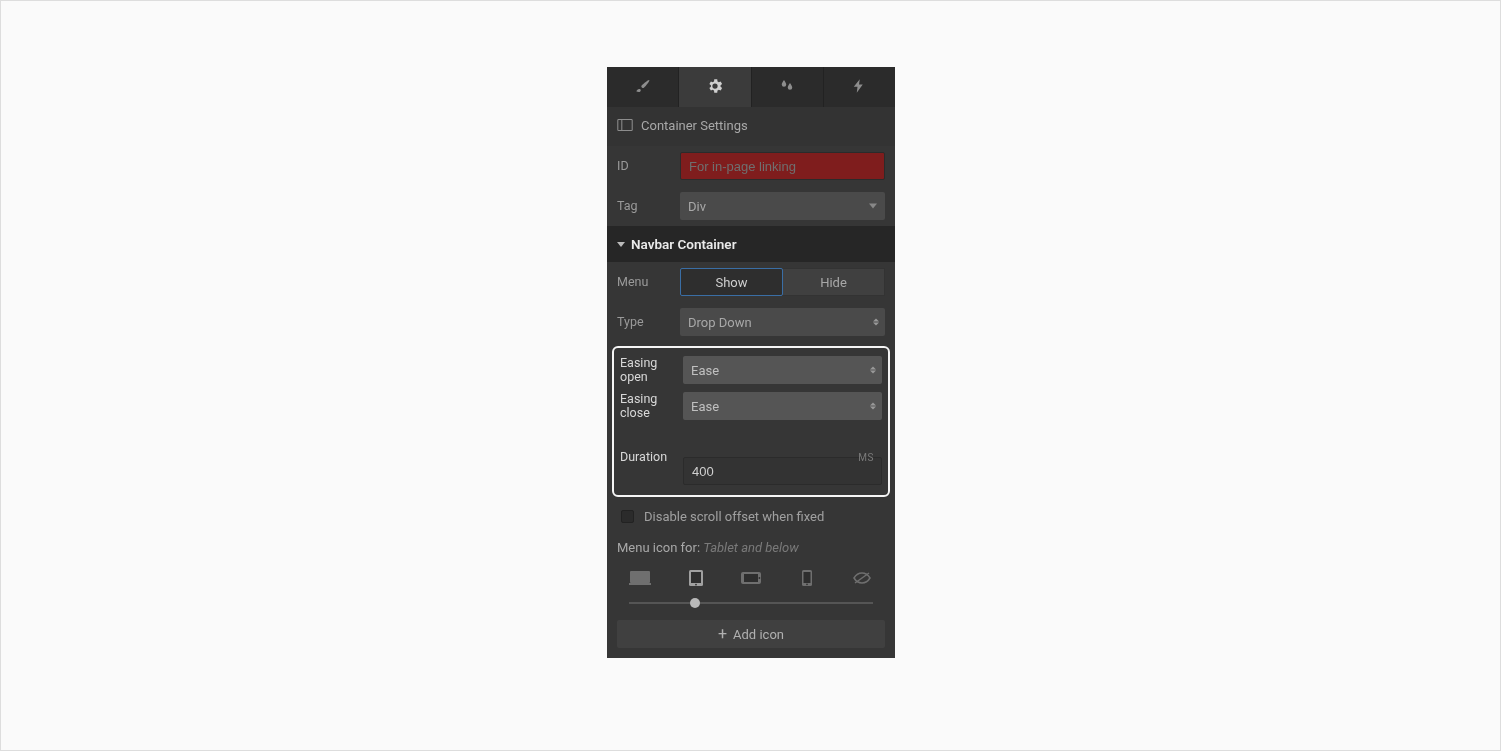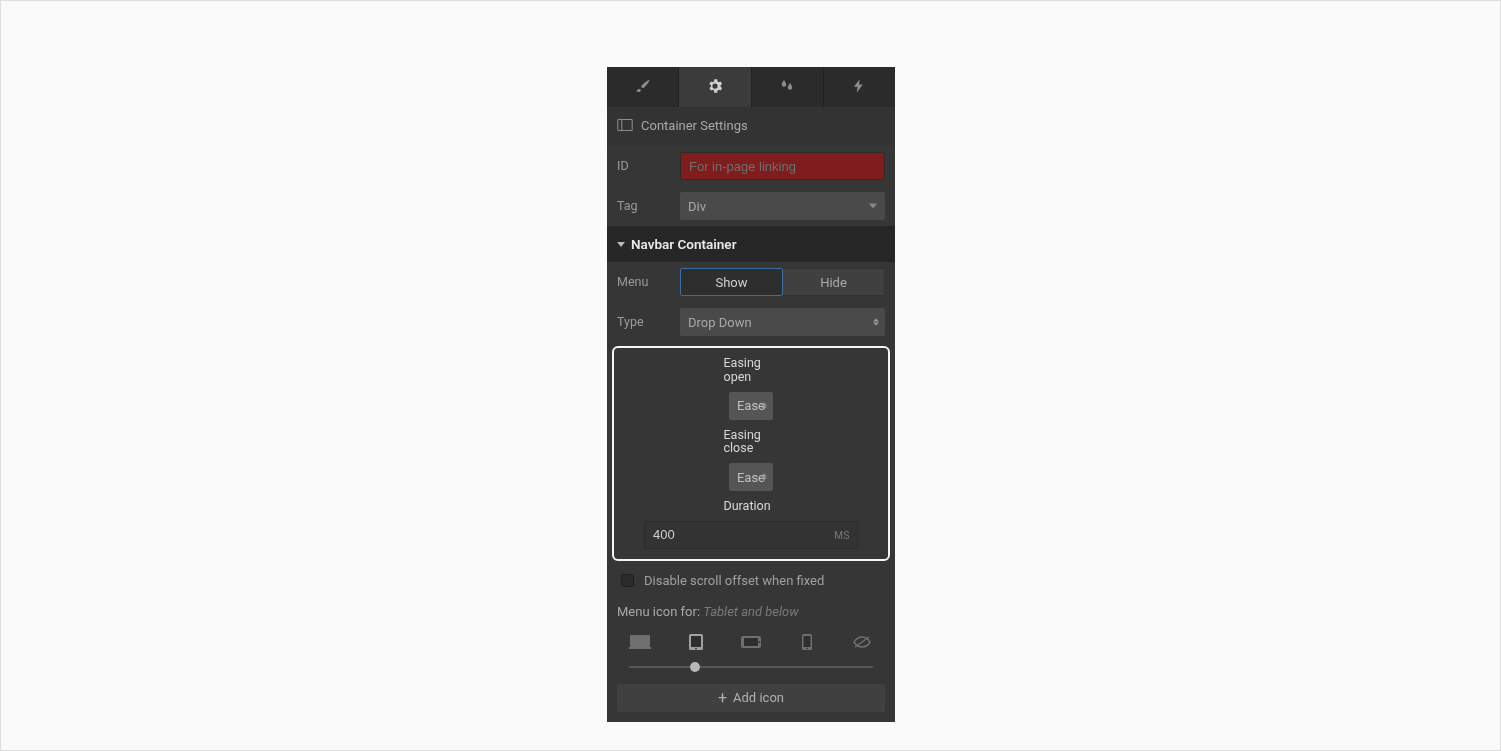--- a/index.html
+++ b/index.html
@@ -163,30 +163,30 @@
   }
   .toggle-btn:not(.active) { border-left: none; }
 
   
   .highlight-box {
     margin: 4px 5px 6px 5px;
     border: 2px solid #f5f5f5;
     border-radius: 6px;
     padding: 4px 4px 6px 4px;
   }
-  .highlight-box .row { padding: 4px 2px; flex-direction: column; }
+  .highlight-box .row { padding: 4px 2px; }
   .highlight-box .label { color: #d8d8d8; font-size: 12.5px; }
   .highlight-box .select { background: #555; color: #c0c0c0; }
   .highlight-box .text-input { background: #333; }
 
   .unit-input {
     position: relative;
     width: 100%;
   }
-  .unit-input .text-input { padding-right: 28px; }
+  .unit-input .text-input { padding-right: 28px; margin-top: 29px; }
   .unit-suffix {
     position: absolute;
     right: 8px;
     top: 50%;
     transform: translateY(-50%);
     color: #7a7a7a;
     font-size: 10px;
     letter-spacing: 0.5px;
   }
 

